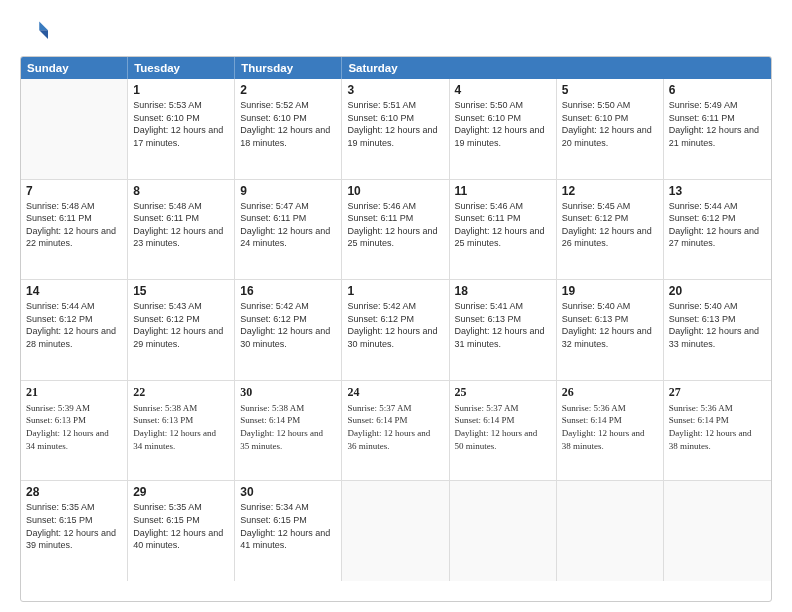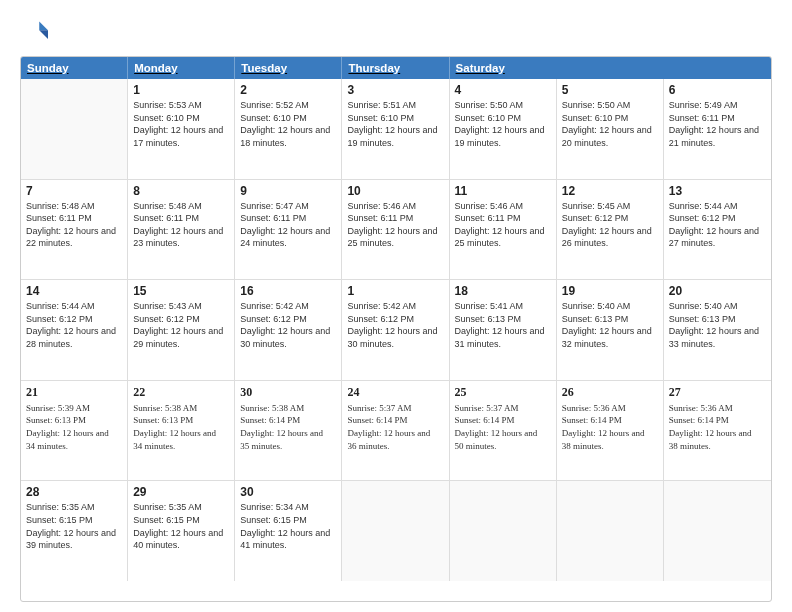--- a/index.html
+++ b/index.html
@@ -57,21 +57,20 @@
     .calendar {
       flex: 1;
       border: 1px solid #ccc;
       border-radius: 3px;
       overflow: hidden;
     }
     .cal-header-row {
       display: grid;
       grid-template-columns: repeat(7, 1fr);
       background: #3a7bbf;
-      text-decoration: underline;
     }
     .cal-header-cell {
       color: #fff;
       font-size: 11.5px;
       font-weight: bold;
       padding: 5px 6px;
       border-right: 1px solid rgba(255,255,255,0.3);
       text-align: left;
     }
     .cal-header-cell:last-child { border-right: none; }
@@ -127,21 +126,20 @@
     </div>
     <div class="title-block">
       <div class="main-title"></div>
       <div class="subtitle"></div>
     </div>
   </div>
 
   <div class="calendar">
     <div class="cal-header-row">
     <div class="cal-header-cell">Sunday</div>
-        <div class="cal-header-cell">Monday</div>
         <div class="cal-header-cell">Tuesday</div>
         <div class="cal-header-cell">Thursday</div>
         <div class="cal-header-cell">Saturday</div>
       </div>
     <div class="cal-body" style="display: flex; flex-direction: column; height: calc(502px);">
     <div class="cal-week" style="flex: 1 1 0%;">
           <div class="cal-cell empty"></div>
           <div class="cal-cell">
             <span class="day-num">1</span>
             <span class="cell-line">Sunrise: 5:53 AM</span>

